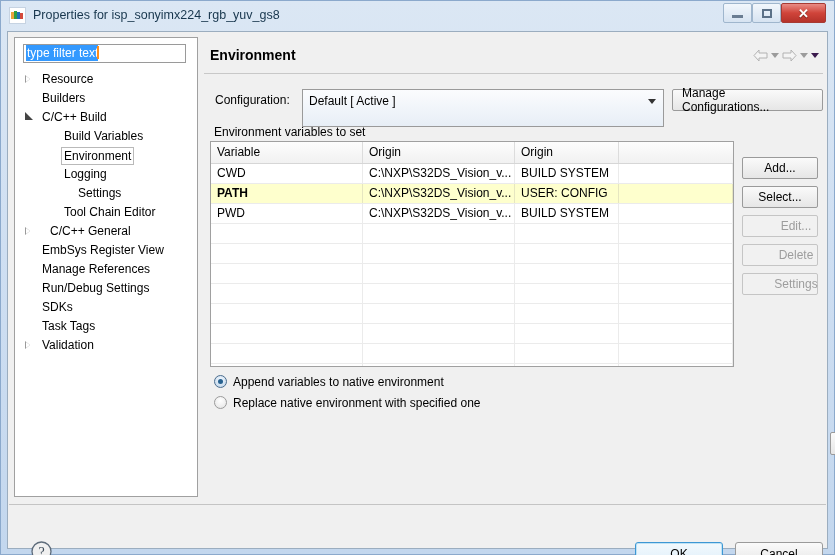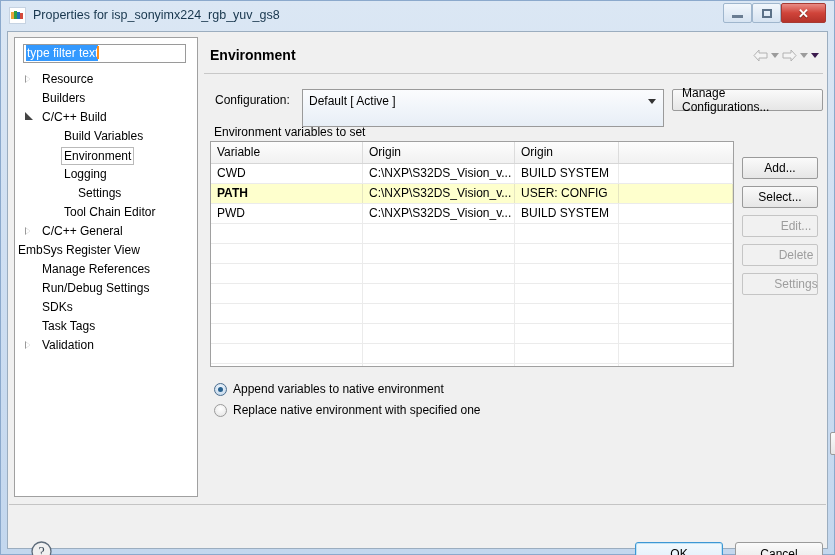--- a/index.html
+++ b/index.html
@@ -129,21 +129,21 @@
   
   #sidebtns{position:absolute;left:538px;top:120px;width:76px;}
   .sbtn{width:76px;height:22px;margin-bottom:7px;box-sizing:border-box;
     display:flex;align-items:center;justify-content:center;font-size:12px;
     background:linear-gradient(180deg,#fafafa,#e6e6e6);
     border:1px solid #9a9a9a;border-radius:2px;}
   .sbtn.dis{color:#9d9d9d;background:#f1f1f1;border-color:#c5c5c5;padding-left:32px;}
 
   
   #radios{position:absolute;left:10px;top:338px;}
-  .radio-line{height:21px;display:flex;align-items:flex-end;font-size:12px;}
+  .radio-line{height:21px;display:flex;align-items:flex-start;font-size:12px;}
   .rdot{width:13px;height:13px;border-radius:50%;box-sizing:border-box;
     border:1px solid #9b9b9b;margin-right:6px;position:relative;
     background:radial-gradient(circle at 50% 35%,#ffffff,#e3e3e3);}
   .rdot.on{border-color:#4b6d8e;background:radial-gradient(circle at 50% 35%,#f2f8ff,#bcd2e6);}
   .rdot.on::after{content:"";position:absolute;left:3px;top:3px;width:5px;height:5px;
     border-radius:50%;background:#27618f;}
 
   
   #restore-btn{position:absolute;left:626px;top:395px;width:99px;height:23px;}
   .abtn{box-sizing:border-box;display:flex;align-items:center;justify-content:center;
@@ -204,22 +204,22 @@
       </div>
       <div id="tree">
           <div class="tnode"><span class="arrow collapsed" style="left: 10px;"></span><span class="lbl" style="margin-left: 24px;">Resource</span></div>
           <div class="tnode"><span class="lbl" style="margin-left: 24px;">Builders</span></div>
           <div class="tnode"><span class="arrow expanded" style="left: 10px;"></span><span class="lbl" style="margin-left: 24px;">C/C++ Build</span></div>
           <div class="tnode"><span class="lbl" style="margin-left: 46px;">Build Variables</span></div>
           <div class="tnode sel"><span class="lbl" style="margin-left: 46px;">Environment</span></div>
           <div class="tnode"><span class="lbl" style="margin-left: 46px;">Logging</span></div>
           <div class="tnode"><span class="lbl" style="margin-left: 60px; text-align: right;">Settings</span></div>
           <div class="tnode"><span class="lbl" style="margin-left: 46px;">Tool Chain Editor</span></div>
-          <div class="tnode"><span class="arrow collapsed" style="left: 10px;"></span><span class="lbl" style="margin-left: 24px;">C/C++ General</span></div>
-          <div class="tnode"><span class="lbl" style="">EmbSys Register View</span></div>
+          <div class="tnode"><span class="arrow collapsed" style="left: 10px;"></span><span class="lbl" style="margin-left: 32px;">C/C++ General</span></div>
+          <div class="tnode"><span class="lbl" style="margin-left: 24px;">EmbSys Register View</span></div>
           <div class="tnode"><span class="lbl" style="margin-left: 24px;">Manage References</span></div>
           <div class="tnode"><span class="lbl" style="margin-left: 24px; text-align: right;">Run/Debug Settings</span></div>
           <div class="tnode"><span class="lbl" style="margin-left: 24px;">SDKs</span></div>
           <div class="tnode"><span class="lbl" style="margin-left: 24px;">Task Tags</span></div>
           <div class="tnode"><span class="arrow collapsed" style="left: 10px;"></span><span class="lbl" style="margin-left: 24px;">Validation</span></div>
         </div>
     </div>
 
     <div id="rightpane">
 

